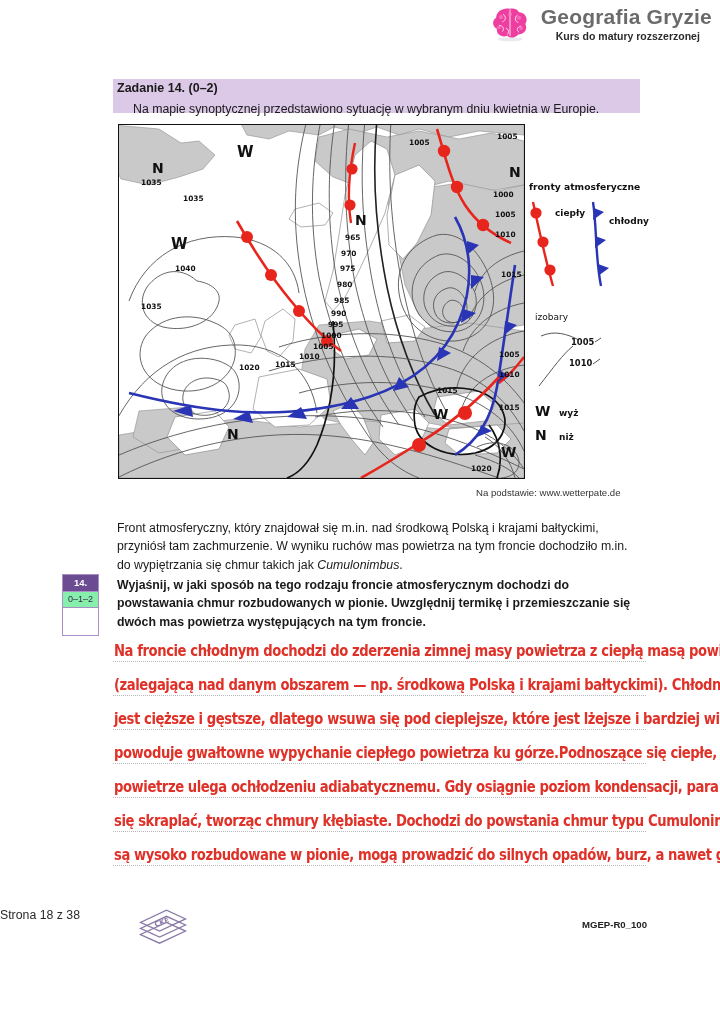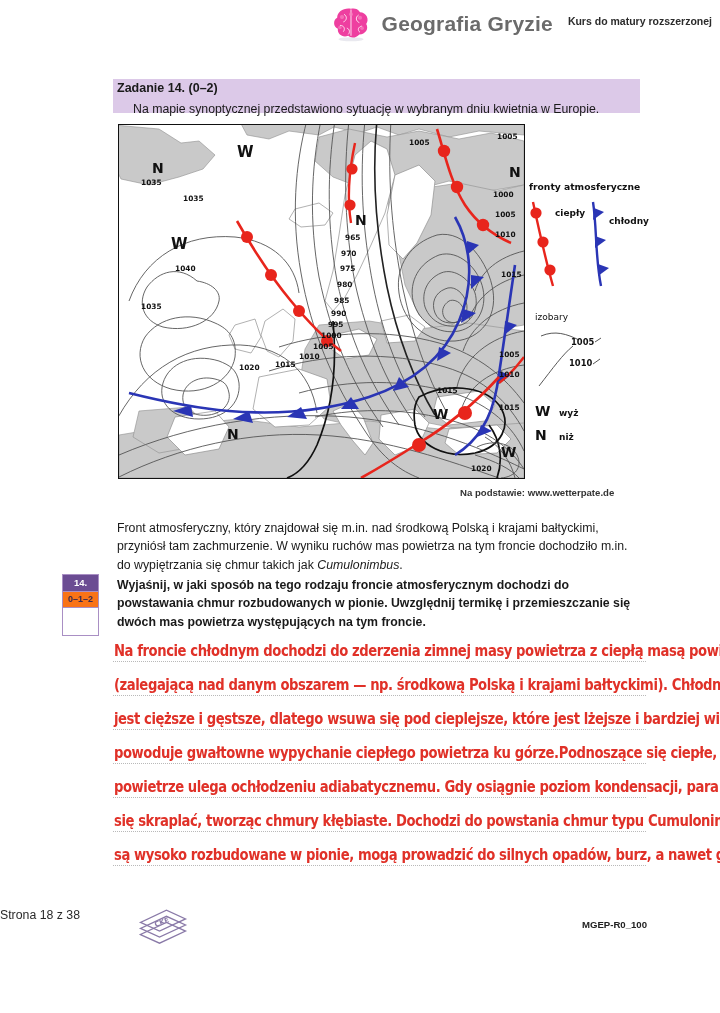--- a/index.html
+++ b/index.html
@@ -19,21 +19,21 @@
   
   .brand {
     position: absolute;
     top: 6px;
     right: 8px;
     display: flex;
     align-items: center;
     gap: 10px;
   }
   .brand-logo { width: 42px; height: 36px; flex: 0 0 auto; }
-  .brand-text { display: flex; flex-direction: row; line-height: 1.05; }
+  .brand-text { display: flex; flex-direction: column; line-height: 1.05; }
   .brand-title {
     font-size: 21px;
     font-weight: bold;
     color: #6b6b6b;
     letter-spacing: .2px;
   }
   .brand-sub {
     font-size: 10.5px;
     font-weight: bold;
     color: #2b2b2b;
@@ -82,24 +82,24 @@
     position: absolute;
     left: 527px;
     top: 124px;
     width: 135px;
     height: 355px;
   }
   .map-legend svg { display: block; }
 
   .map-source {
     position: absolute;
-    left: 460px;
+    left: 476px;
     top: 487px;
     font-size: 9.6px;
-    font-weight: bold;
+    font-weight: normal;
     color: #333;
   }
 
   
   .para {
     position: absolute;
     left: 117px;
     top: 519px;
     width: 527px;
     font-size: 12.3px;
@@ -120,24 +120,24 @@
   }
   .score-n {
     background: #6b4c93;
     color: #fff;
     font-size: 9.5px;
     font-weight: bold;
     padding: 3px 0 3px 0;
     line-height: 1;
   }
   .score-pts {
-    background: #f97316;
+    background: #86efac;
     color: #3a2a4d;
     font-size: 9px;
-    font-weight: bold;
+    font-weight: normal;
     padding: 3px 0;
     line-height: 1;
     border-top: 1px solid #a98fc4;
   }
   .score-blank {
     height: 27px;
     background: #fff;
     border-top: 1px solid #a98fc4;
   }
 

